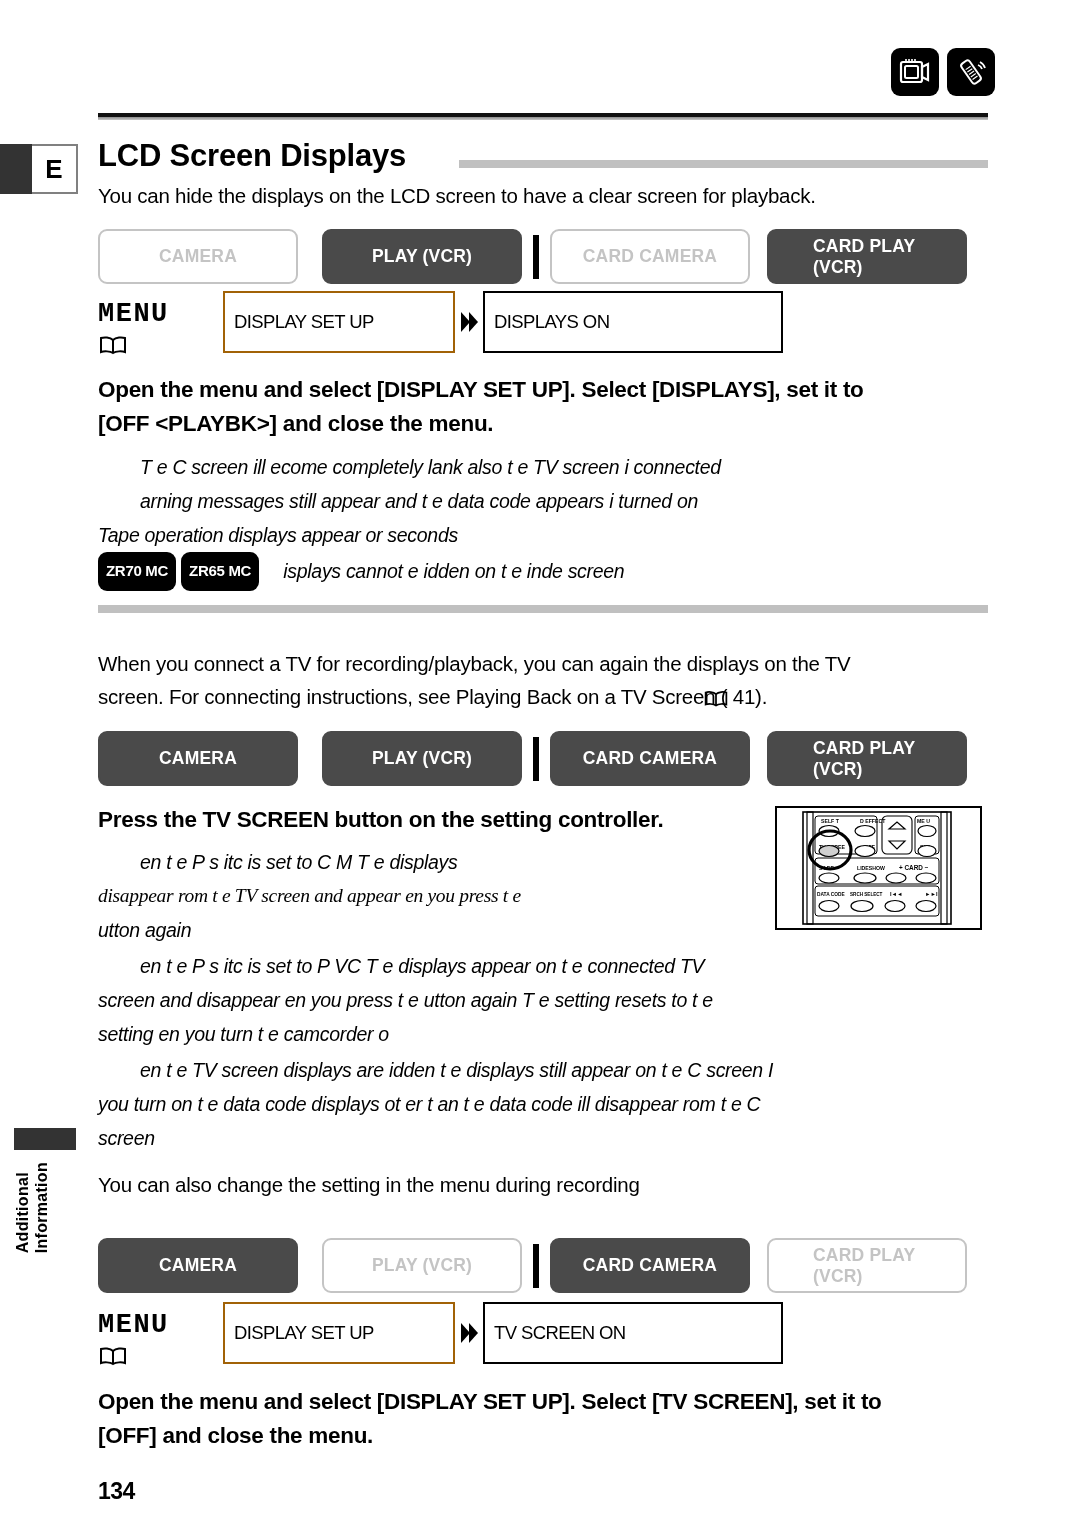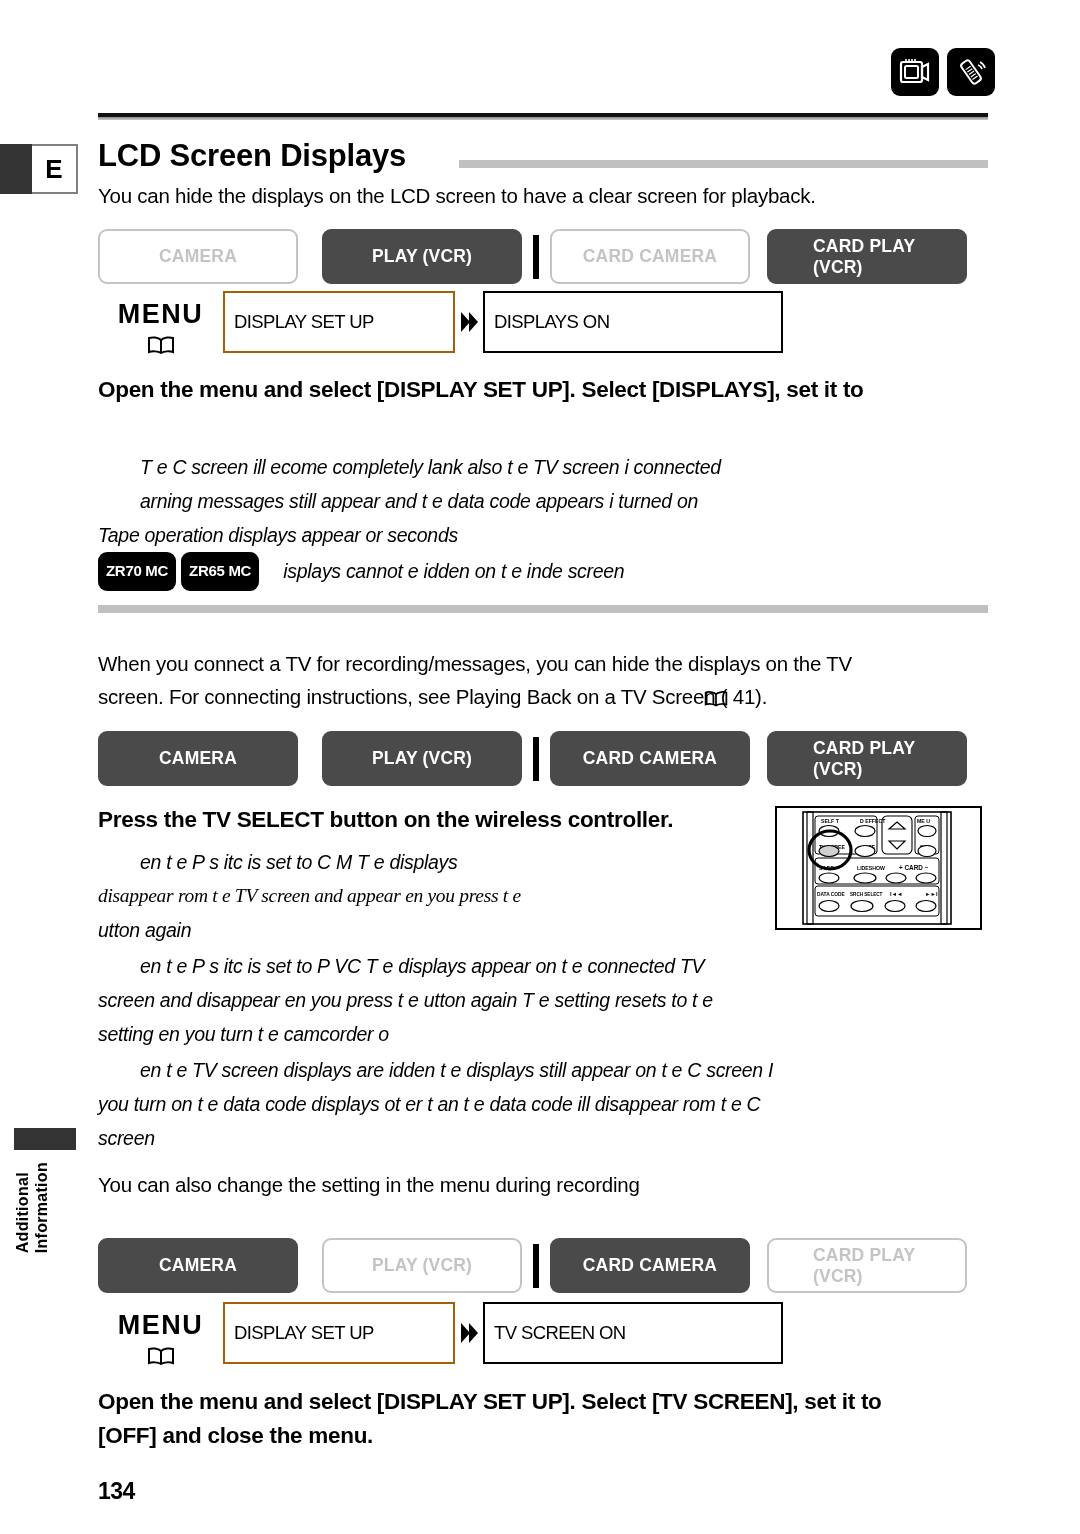--- a/index.html
+++ b/index.html
@@ -180,21 +180,21 @@
   
   .menu-block {
     position: absolute;
     left: 0;
     display: flex;
     align-items: flex-start;
   }
   .menu-label {
     width: 125px;
     padding-top: 10px;
-    text-align: center;
+    font-family: Liberation Mono, monospace;
   }
   .menu-label .mw {
     font-size: 27px;
     font-weight: bold;
     letter-spacing: 1.5px;
     line-height: 1;
   }
   .menu-label .book {
     margin-top: 6px;
     display: block;
@@ -359,54 +359,55 @@
         <svg width="22" height="26" viewBox="0 0 22 26">
           <path d="M3 3 L12 13 L3 23 Z" fill="#000000"></path>
           <path d="M11 3 L20 13 L11 23 Z" fill="#000000"></path>
         </svg>
       </div>
       <div class="menu-box2">DISPLAYS   ON</div>
     </div>
 
     <div class="bold-instr" style="top:373px;">
       <div>Open the menu and select [DISPLAY SET UP]. Select [DISPLAYS], set it to</div>
+      <div>[OFF &lt;PLAYBK&gt;] and close the menu.</div>
     </div>
 
     <div class="note indent" style="top:450px;">T e C  screen  ill  ecome completely  lank  also t e TV screen i  connected</div>
     <div class="note indent" style="top:484px;"> arning messages still appear  and t e data code appears i  turned on</div>
     <div class="note" style="top:518px;">Tape operation displays appear  or   seconds</div>
 
     <div class="note" style="top:552px;">
       <span class="model-badge">ZR70 MC</span><span class="model-badge">ZR65 MC</span><span style="margin-left:14px;"> isplays cannot  e  idden on t e inde  screen</span>
     </div>
 
     <div class="h1-wrap" style="top:605px;">
       <div class="h1-rule"></div>
     </div>
 
-    <div class="body-text" style="top:647px;">When you connect a TV for recording/messages, you can hide the displays on the TV</div>
+    <div class="body-text" style="top:647px;">When you connect a TV for recording/playback, you can again the displays on the TV</div>
     <div class="body-text" style="top:680px;">
       <span>screen. For connecting instructions, see Playing Back on a TV Screen (     41).</span>
       <span style="position:absolute; left:605px; top:4px;">
         <svg width="26" height="19" viewBox="0 0 30 22">
           <path d="M15 6 C12 3 6 3 3 4 L3 18 C6 17 12 17 15 19 C18 17 24 17 27 18 L27 4 C24 3 18 3 15 6 Z" fill="none" stroke="#000000" stroke-width="2"></path>
           <path d="M15 6 L15 19" stroke="#000000" stroke-width="2"></path>
         </svg>
       </span>
     </div>
 
     <div class="pill-row" style="top:731px;">
       <div class="pill on pill-w1">CAMERA</div>
       <div class="pill on pill-w2">PLAY (VCR)</div>
       <div class="pill-sep"></div>
       <div class="pill on pill-w3">CARD CAMERA</div>
       <div class="pill on pill-w4">CARD PLAY (VCR)</div>
     </div>
 
-    <div class="bold-instr" style="top:803px; width:670px;">Press the TV SELECT button on the wireless controller.</div>
+    <div class="bold-instr" style="top:803px; width:670px;">Press the TV SCREEN button on the setting controller.</div>
 
     <div class="note indent" style="top:845px; width:660px;"> en t e P      s  itc  is set to C  M      T e displays</div>
     <div class="note" style="top:879px; width:660px;font-family:Liberation Serif, serif;">disappear  rom t e TV screen and appear    en you press t e</div>
     <div class="note" style="top:913px; width:660px;"> utton again</div>
 
     <div class="note indent" style="top:949px;"> en t e P      s  itc  is set to P    VC   T e displays appear on t e connected TV</div>
     <div class="note" style="top:983px;">screen and disappear    en you press t e  utton again  T e setting resets to t e</div>
     <div class="note" style="top:1017px;">setting    en you turn t e camcorder o</div>
 
     <div class="note indent" style="top:1053px;"> en t e TV screen displays are  idden  t e displays still appear on t e  C  screen  I</div>

